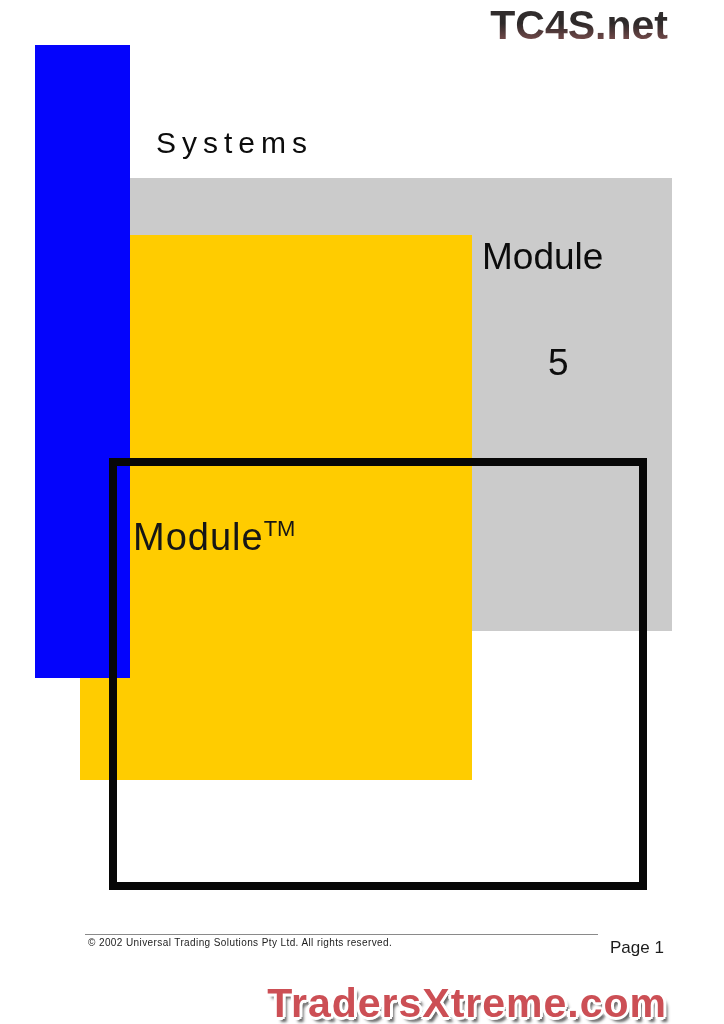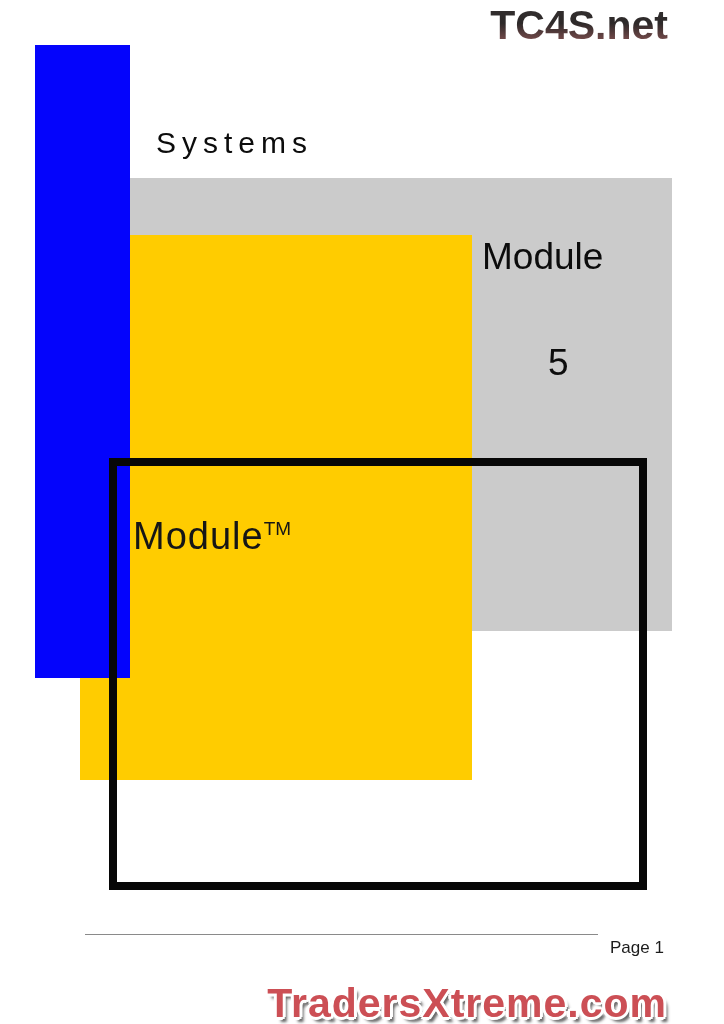--- a/index.html
+++ b/index.html
@@ -66,21 +66,21 @@
     left: 548px; top: 342px;
     font-size: 37px; color: #0c0c0c;
   }
   .cover-title {
     left: 133px; top: 494px;
     font-size: 38px; line-height: 69px; letter-spacing: 1px;
     color: #161616;
     z-index: 6;
   }
   .cover-title .tm-sup {
-    font-size: 19px; vertical-align: 14px; letter-spacing: 0;
+    font-size: 22px; vertical-align: 14px; letter-spacing: 0;
   }
   .dlsub-watermark {
     left: 219px; top: 486px;
     font-family: "DejaVu Serif", serif;
     font-size: 41px; font-weight: 700; letter-spacing: 2px;
     color: #c41e1e;
     text-shadow:
       -2px -2px 0 #ffffff, 2px -2px 0 #ffffff,
       -2px  2px 0 #ffffff, 2px  2px 0 #ffffff,
       -3px  0   0 #ffffff, 3px  0   0 #ffffff,
@@ -131,17 +131,18 @@
   <div class="txt module-label">Module</div>
 
   <div class="txt module-number">5</div>
 
   <div class="txt cover-title">
     <div><span>Module</span><sup class="tm-sup">TM</sup></div>
   </div>
 
 
   <div class="footer-rule"></div>
+  <div class="txt footer-copyright">© 2002 Universal Trading Solutions Pty Ltd. All rights reserved.</div>
   <div class="txt page-number">Page 1</div>
 
   <div class="txt tradersxtreme-logo">TradersXtreme.com</div>
 
 </div>
 
 </body></html>

